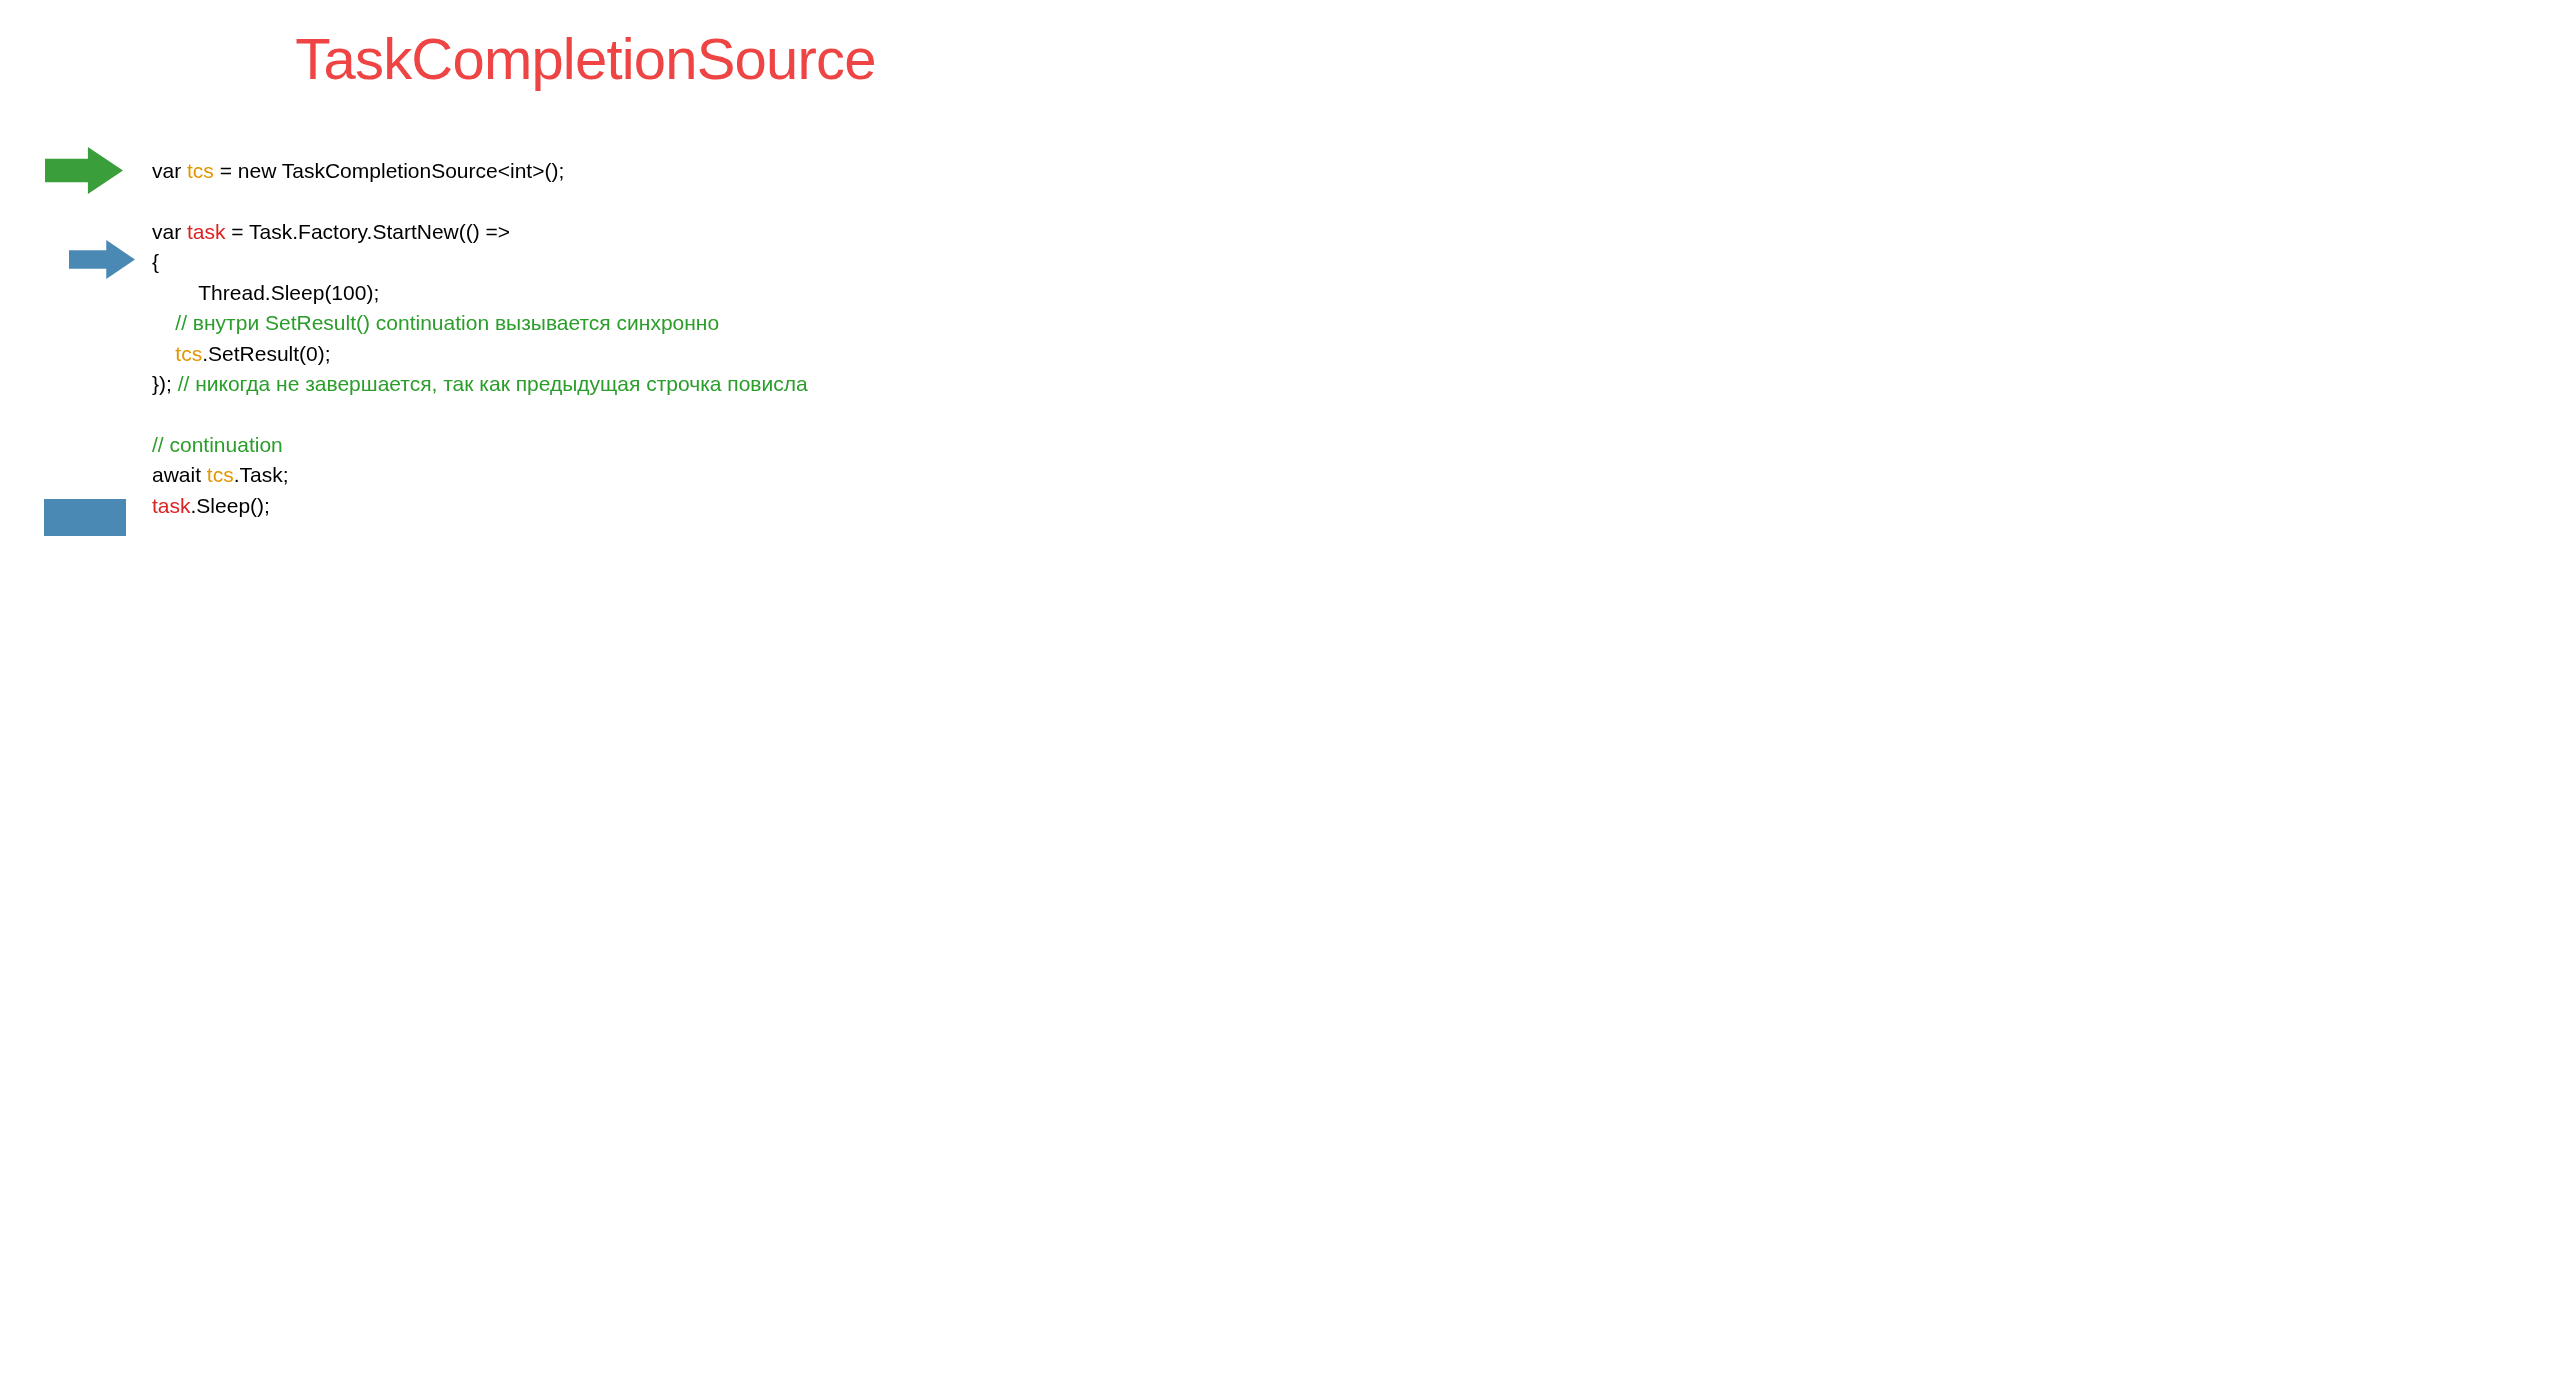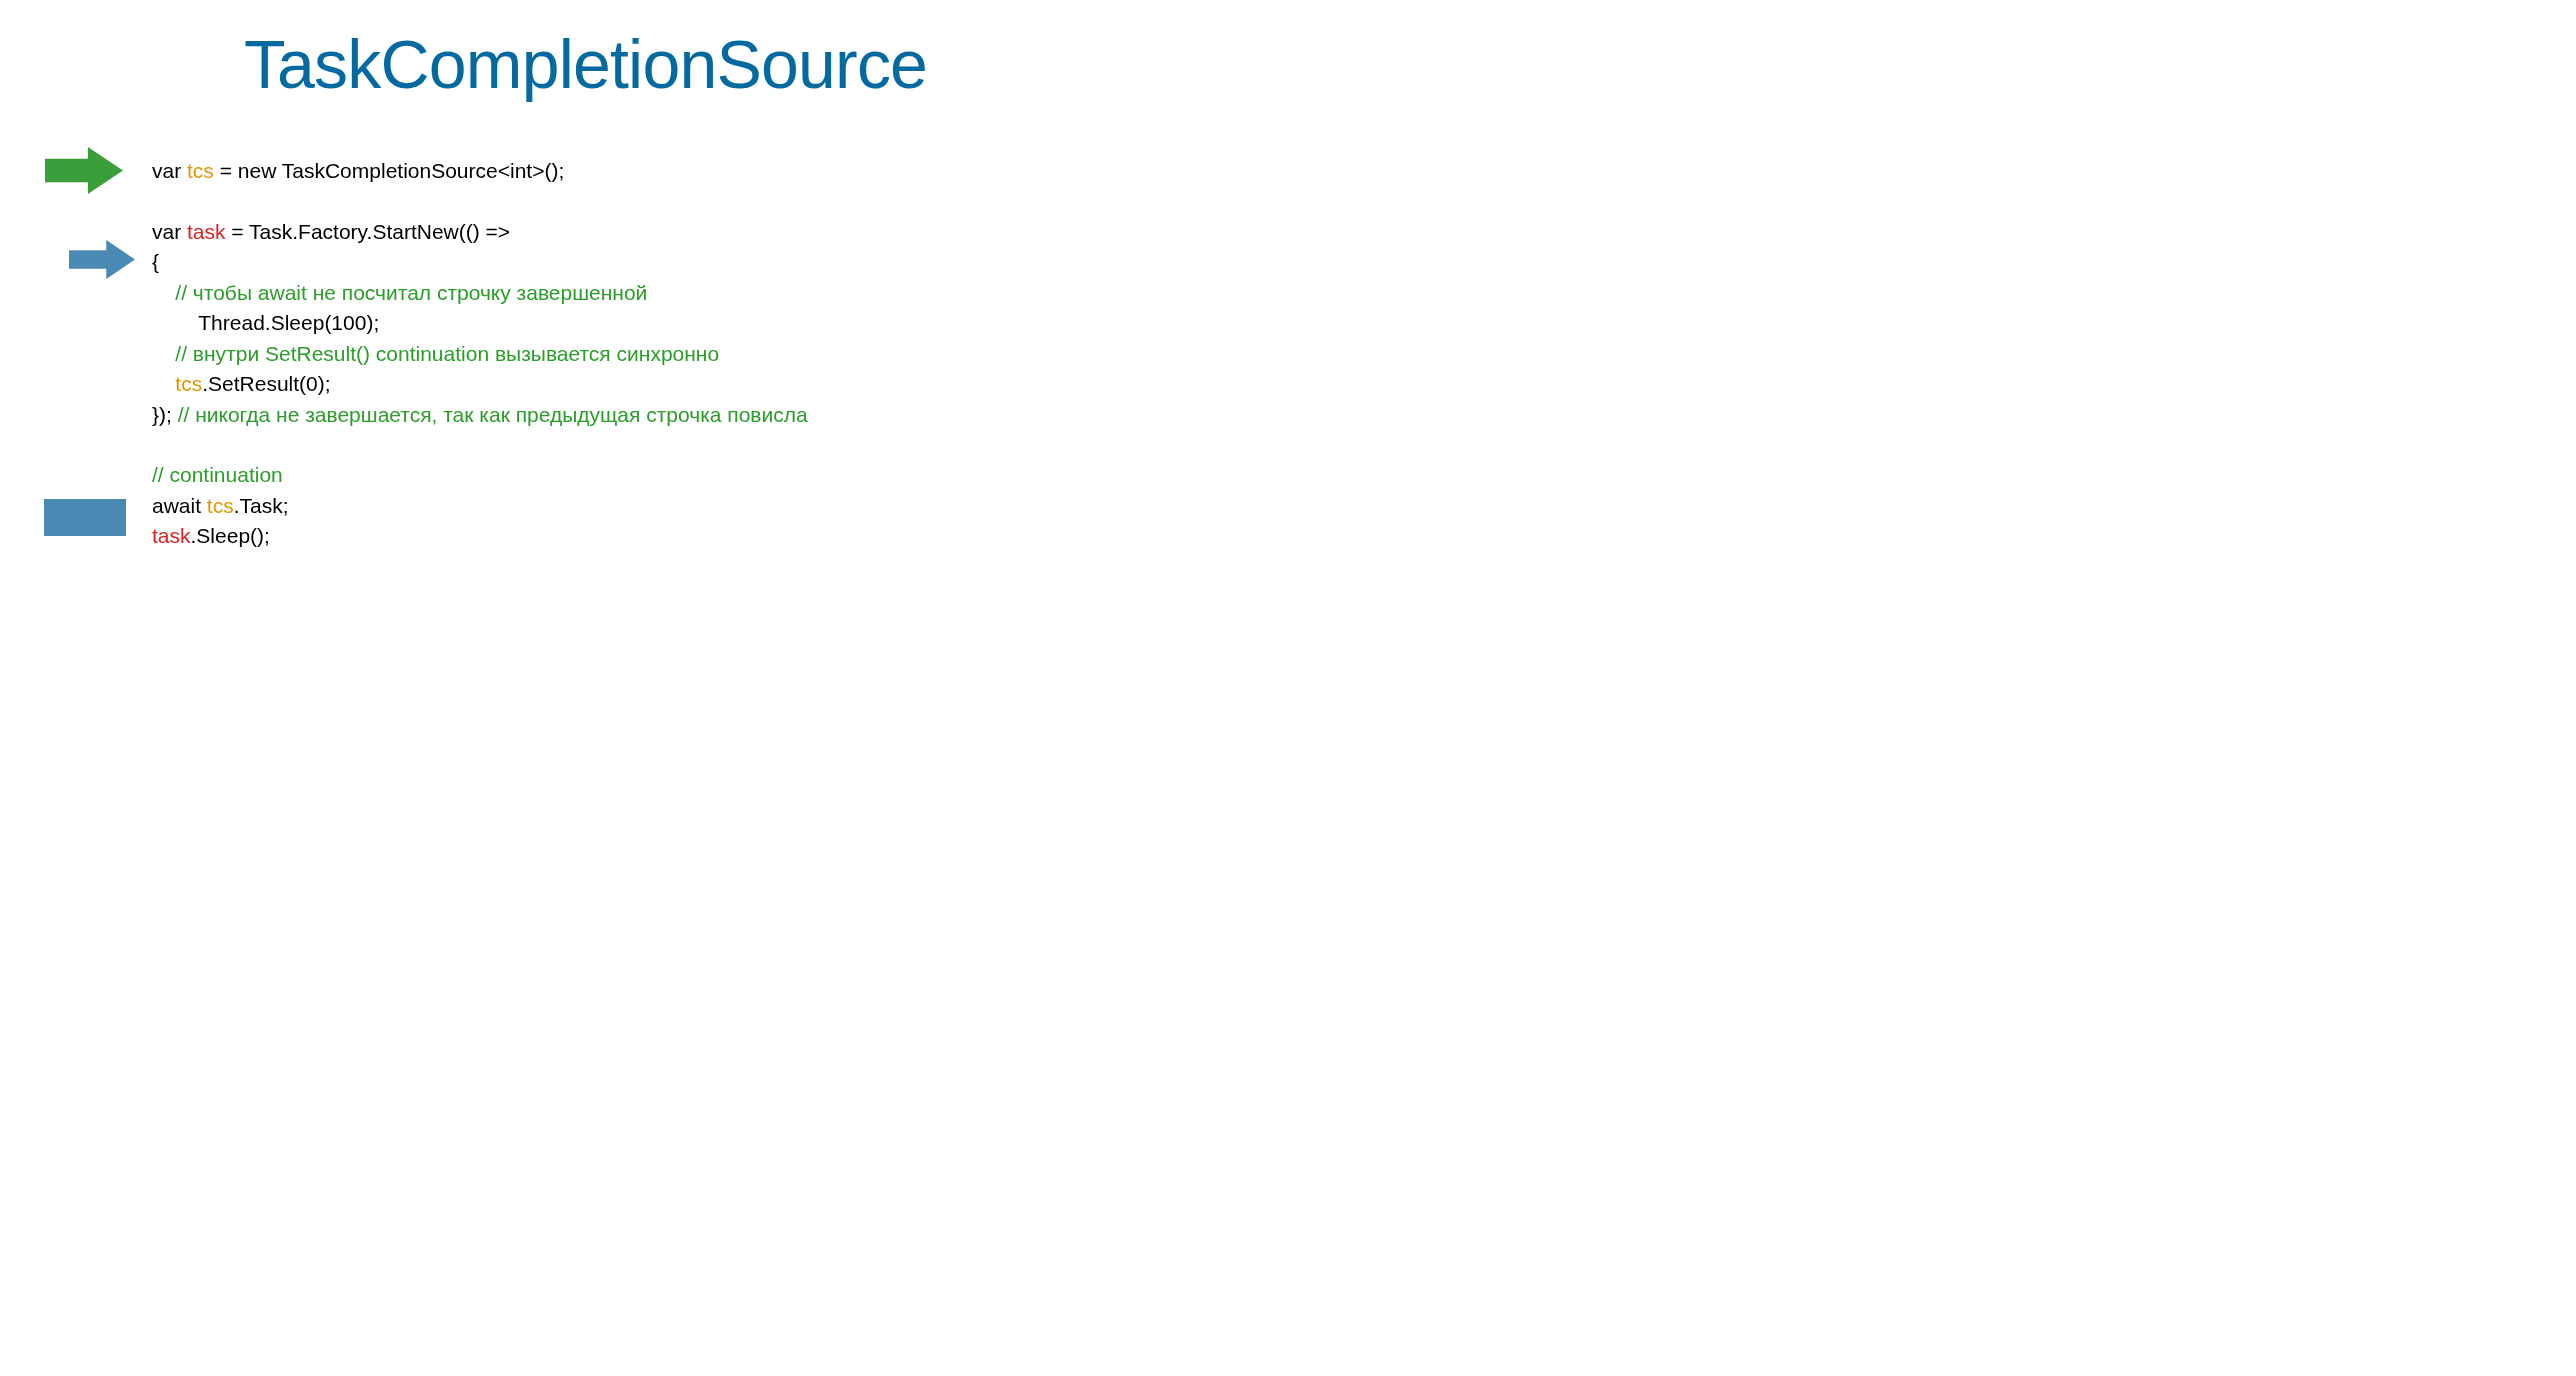--- a/index.html
+++ b/index.html
@@ -10,23 +10,23 @@
     body {
       background: #ffffff;
       font-family: "Helvetica Neue", Helvetica, Arial, sans-serif;
       width: 1171px;
       height: 624px;
       position: relative;
       overflow: hidden;
     }
     .title {
       text-align: center;
-      font-size: 68px;
+      font-size: 58px;
       font-weight: 300;
-      color: #0369a1;
+      color: #ef4444;
       margin-top: 25px;
       letter-spacing: -0.8px;
     }
     .code-area {
       position: absolute;
       left: 152px;
       top: 156px;
       font-size: 21px;
       line-height: 1.45;
       color: #000;
@@ -83,21 +83,20 @@
   </svg>
 </div>
 
 <div class="rect-blue"></div>
 
 <div class="code-area">
   <div class="code-line"><span class="tok-black">var </span><span class="tok-orange">tcs</span><span class="tok-black"> = new TaskCompletionSource&lt;int&gt;();</span></div>
   <div class="code-line">&nbsp;</div>
   <div class="code-line"><span class="tok-black">var </span><span class="tok-red">task</span><span class="tok-black"> = Task.Factory.StartNew(() =&gt;</span></div>
   <div class="code-line tok-black">{</div>
-  <div class="code-line"><span class="tok-black">    </span><span class="tok-green">// чтобы await не посчитал строчку завершенной</span></div>
   <div class="code-line tok-black">        Thread.Sleep(100);</div>
   <div class="code-line"><span class="tok-black">    </span><span class="tok-green">// внутри SetResult() continuation вызывается синхронно</span></div>
   <div class="code-line"><span class="tok-black">    </span><span class="tok-orange">tcs</span><span class="tok-black">.SetResult(0);</span></div>
   <div class="code-line"><span class="tok-black">}); </span><span class="tok-green">// никогда не завершается, так как предыдущая строчка повисла</span></div>
   <div class="code-line">&nbsp;</div>
   <div class="code-line tok-green">// continuation</div>
   <div class="code-line"><span class="tok-black">await </span><span class="tok-orange">tcs</span><span class="tok-black">.Task;</span></div>
   <div class="code-line"><span class="tok-red">task</span><span class="tok-black">.Sleep();</span></div>
 </div>
 

